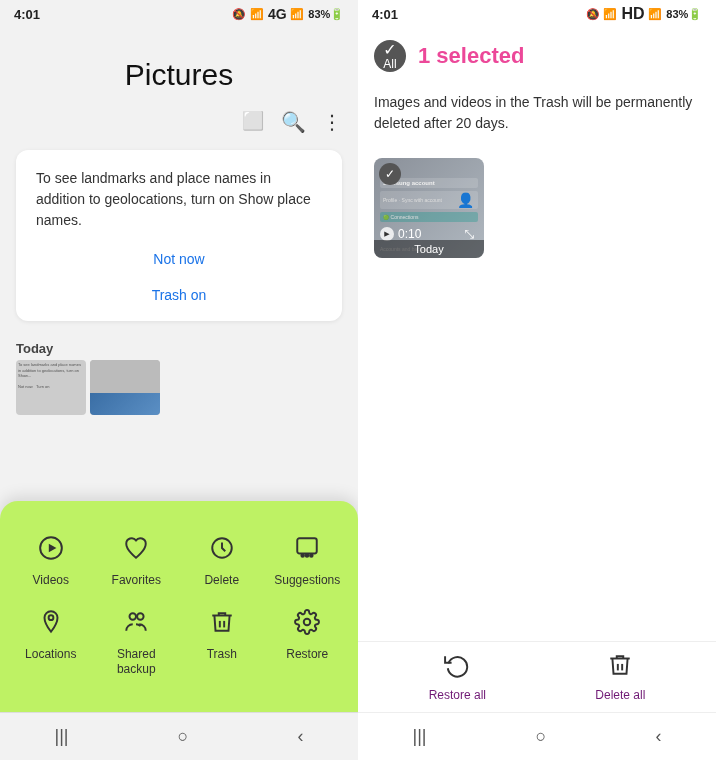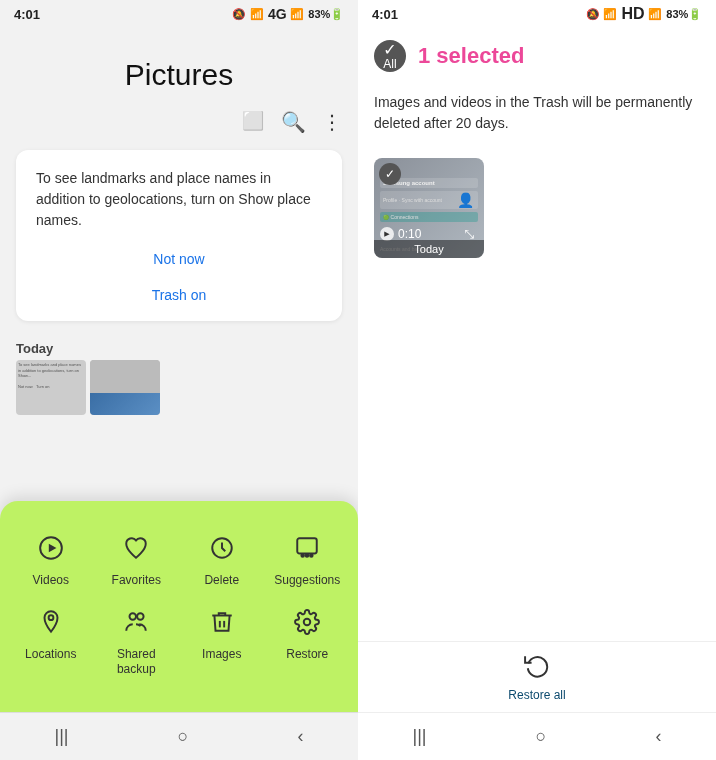--- a/index.html
+++ b/index.html
@@ -339,21 +339,21 @@
       align-items: center;
       gap: 4px;
       cursor: pointer;
     }
     .r-bottom-icon {
       font-size: 22px;
       color: #333;
     }
     .r-bottom-label {
       font-size: 12px;
-      color: #0c4a6e;
+      color: #701a75;
     }
 
     .r-nav-bar {
       height: 48px;
       background: #fff;
       display: flex;
       justify-content: space-around;
       align-items: center;
       border-top: 1px solid #eee;
     }
@@ -478,21 +478,21 @@
       <div class="sheet-item">
         <span class="sheet-icon">
           <svg width="26" height="26" viewBox="0 0 24 24" fill="none" stroke="#333" stroke-width="1.8">
             <polyline points="3,6 5,6 21,6"></polyline>
             <path d="M19,6l-1,14H6L5,6"></path>
             <path d="M9,6V4h6v2"></path>
             <line x1="10" y1="11" x2="10" y2="17"></line>
             <line x1="14" y1="11" x2="14" y2="17"></line>
           </svg>
         </span>
-        <span class="sheet-label">Images</span>
+        <span class="sheet-label">Trash</span>
       </div>
       <div class="sheet-item">
         <span class="sheet-icon">
           <svg width="26" height="26" viewBox="0 0 24 24" fill="none" stroke="#333" stroke-width="1.8">
             <circle cx="12" cy="12" r="3"></circle>
             <path d="M19.4 15a1.65 1.65 0 0 0 .33 1.82l.06.06a2 2 0 0 1-2.83 2.83l-.06-.06a1.65 1.65 0 0 0-1.82-.33 1.65 1.65 0 0 0-1 1.51V21a2 2 0 0 1-4 0v-.09A1.65 1.65 0 0 0 9 19.4a1.65 1.65 0 0 0-1.82.33l-.06.06a2 2 0 0 1-2.83-2.83l.06-.06A1.65 1.65 0 0 0 4.68 15a1.65 1.65 0 0 0-1.51-1H3a2 2 0 0 1 0-4h.09A1.65 1.65 0 0 0 4.6 9a1.65 1.65 0 0 0-.33-1.82l-.06-.06a2 2 0 0 1 2.83-2.83l.06.06A1.65 1.65 0 0 0 9 4.68a1.65 1.65 0 0 0 1-1.51V3a2 2 0 0 1 4 0v.09a1.65 1.65 0 0 0 1 1.51 1.65 1.65 0 0 0 1.82-.33l.06-.06a2 2 0 0 1 2.83 2.83l-.06.06A1.65 1.65 0 0 0 19.4 9a1.65 1.65 0 0 0 1.51 1H21a2 2 0 0 1 0 4h-.09a1.65 1.65 0 0 0-1.51 1z"></path>
           </svg>
         </span>
         <span class="sheet-label">Restore</span>
       </div>
@@ -554,20 +554,32 @@
   <div class="r-bottom-bar">
     <div class="r-bottom-action">
       <span class="r-bottom-icon">
         <svg width="26" height="26" viewBox="0 0 24 24" fill="none" stroke="#333" stroke-width="1.8">
           <path d="M1 4v6h6"></path>
           <path d="M3.51 15a9 9 0 1 0 .49-4.5"></path>
         </svg>
       </span>
       <span class="r-bottom-label">Restore all</span>
     </div>
+    <div class="r-bottom-action">
+      <span class="r-bottom-icon">
+        <svg width="26" height="26" viewBox="0 0 24 24" fill="none" stroke="#333" stroke-width="1.8">
+          <polyline points="3,6 5,6 21,6"></polyline>
+          <path d="M19,6l-1,14H6L5,6"></path>
+          <path d="M9,6V4h6v2"></path>
+          <line x1="10" y1="11" x2="10" y2="17"></line>
+          <line x1="14" y1="11" x2="14" y2="17"></line>
+        </svg>
+      </span>
+      <span class="r-bottom-label">Delete all</span>
+    </div>
   </div>
 
   <div class="r-nav-bar">
     <span class="r-nav-icon">|||</span>
     <span class="r-nav-icon">○</span>
     <span class="r-nav-icon">‹</span>
   </div>
 </div>
 
 </body></html>

